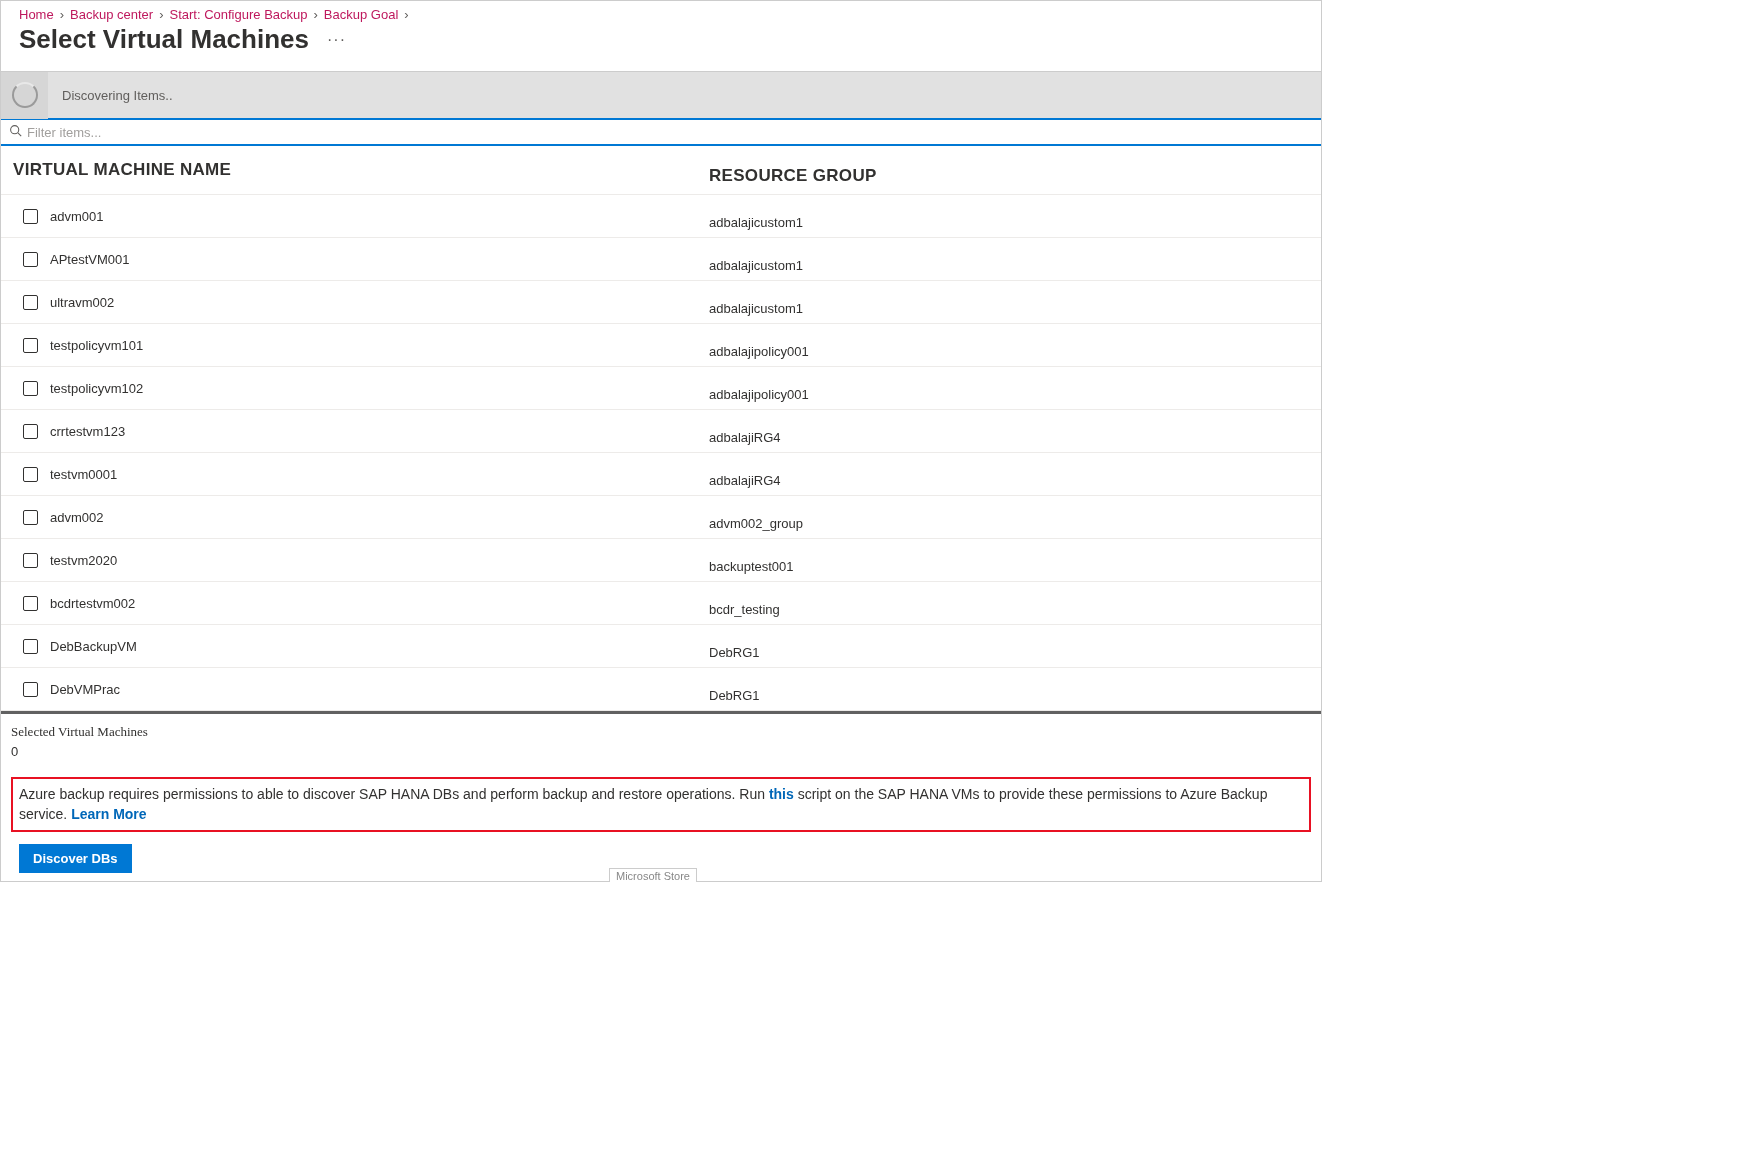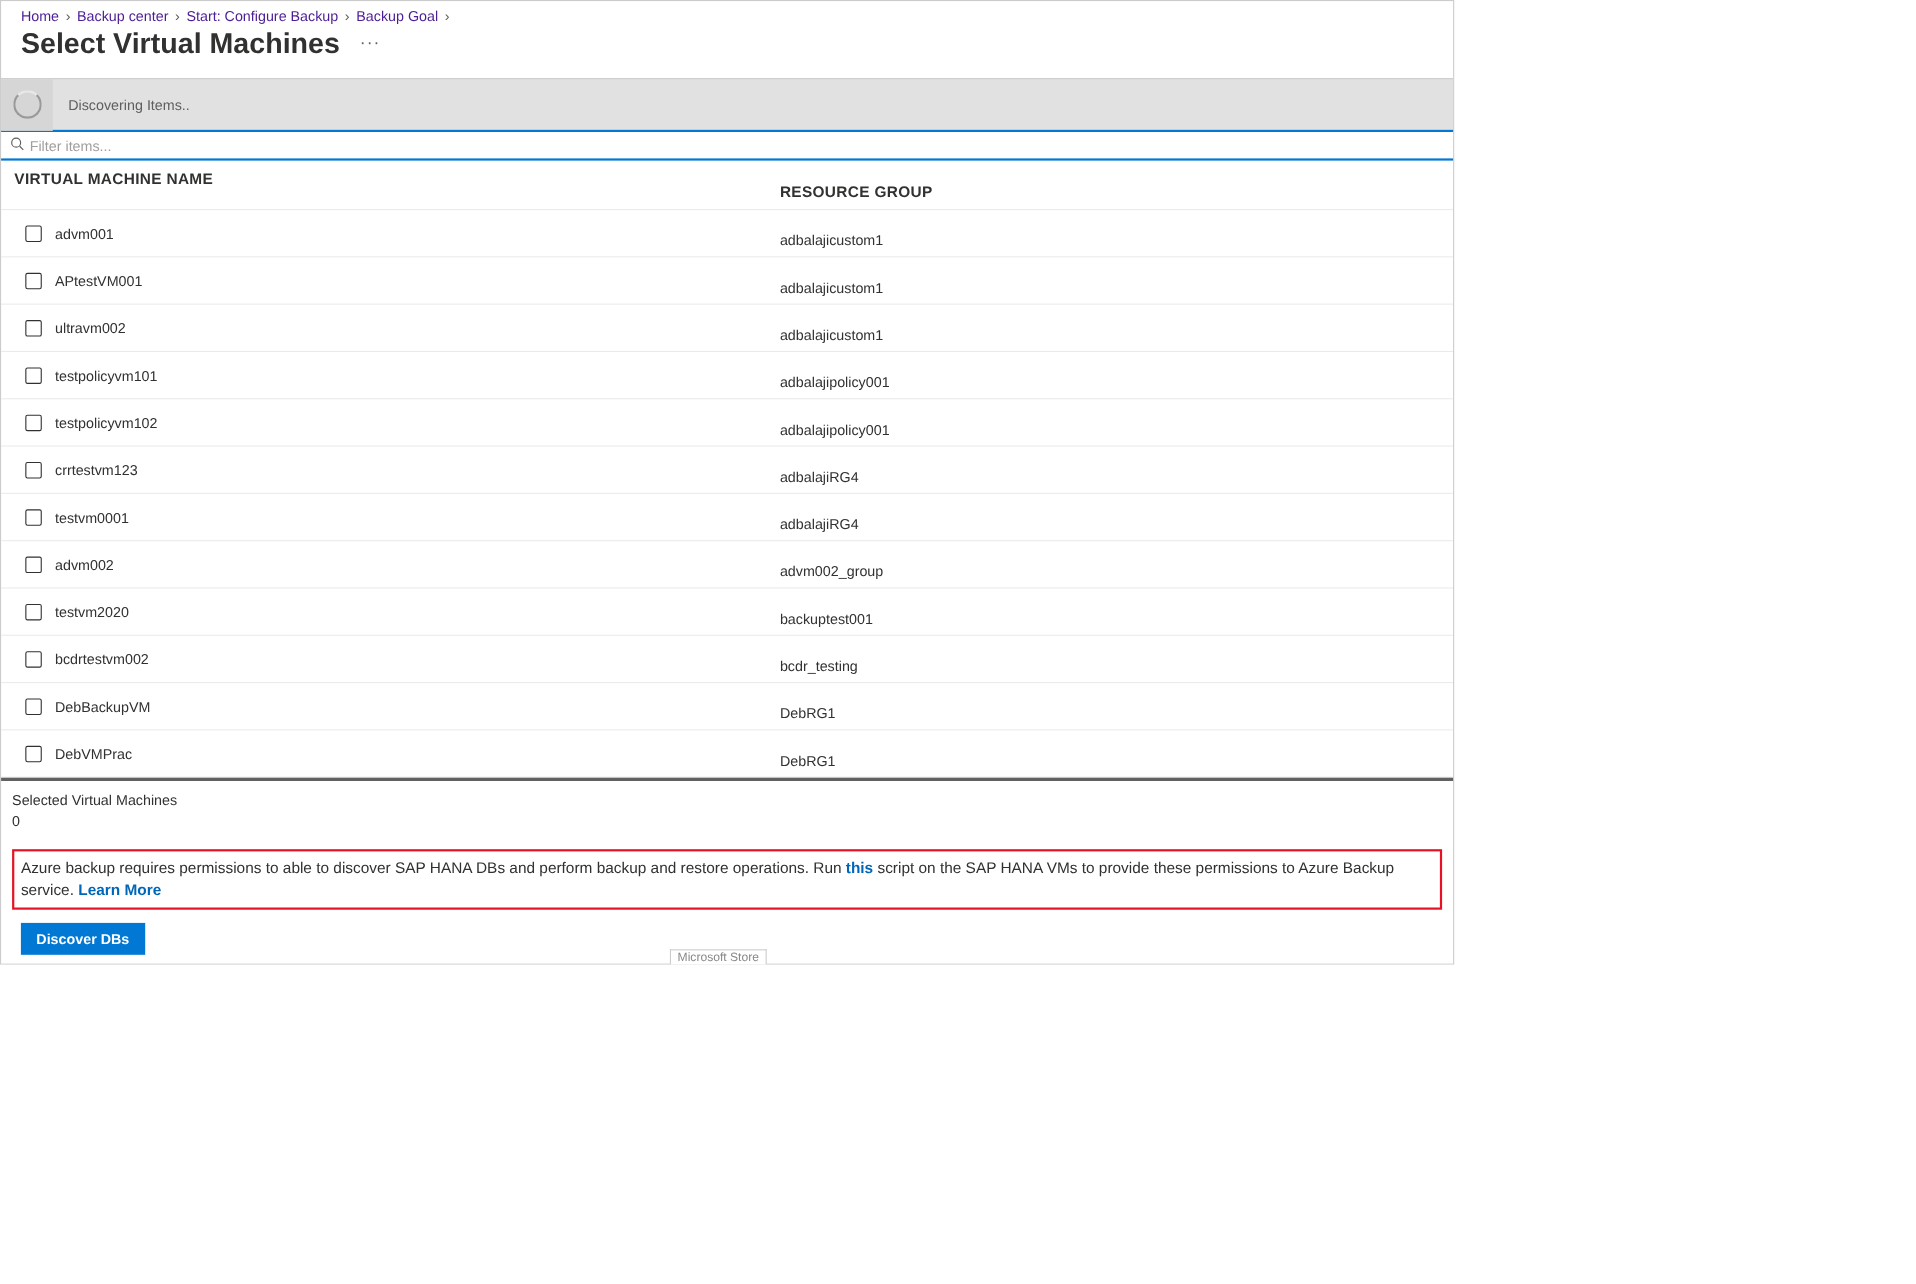--- a/index.html
+++ b/index.html
@@ -20,21 +20,21 @@
     }
     .breadcrumb {
       padding: 6px 18px 2px 18px;
       font-size: 13px;
       display: flex;
       align-items: center;
       gap: 6px;
       flex-wrap: wrap;
     }
     .breadcrumb a {
-      color: #4c1d95;
+      color: #be185d;
       text-decoration: none;
       cursor: pointer;
     }
     .breadcrumb .sep {
       color: #605e5c;
     }
     .header {
       padding: 0px 18px 16px 18px;
       display: flex;
       align-items: center;
@@ -99,24 +99,25 @@
       color: #323130;
       background: transparent;
     }
     .filter-row input::placeholder {
       color: #a19f9d;
     }
     .table-header {
       display: flex;
       padding: 8px 8px;
       border-bottom: 1px solid #edebe9;
-      font-size: 14px;
+      font-size: 17px;
       font-weight: 600;
       color: #323130;
       letter-spacing: 0.3px;
+      align-items: center;
     }
     .col-name {
       width: 700px;
       padding-left: 4px;
     }
     .col-rg {
       flex: 1;
       margin-top: 12px;
     }
     .table-row {
@@ -150,20 +151,21 @@
       color: #323130;
     }
     .bottom-panel {
       border-top: 3px solid #616161;
       padding: 10px 10px 0 10px;
     }
     .selected-label {
       font-size: 13px;
       color: #323130;
       margin-bottom: 4px;
+      font-family: Liberation Serif, serif;
     }
     .selected-count {
       font-size: 13px;
       color: #323130;
       margin-bottom: 18px;
     }
     .info-box {
       border: 2px solid #e81123;
       padding: 6px 6px;
       font-size: 14px;

